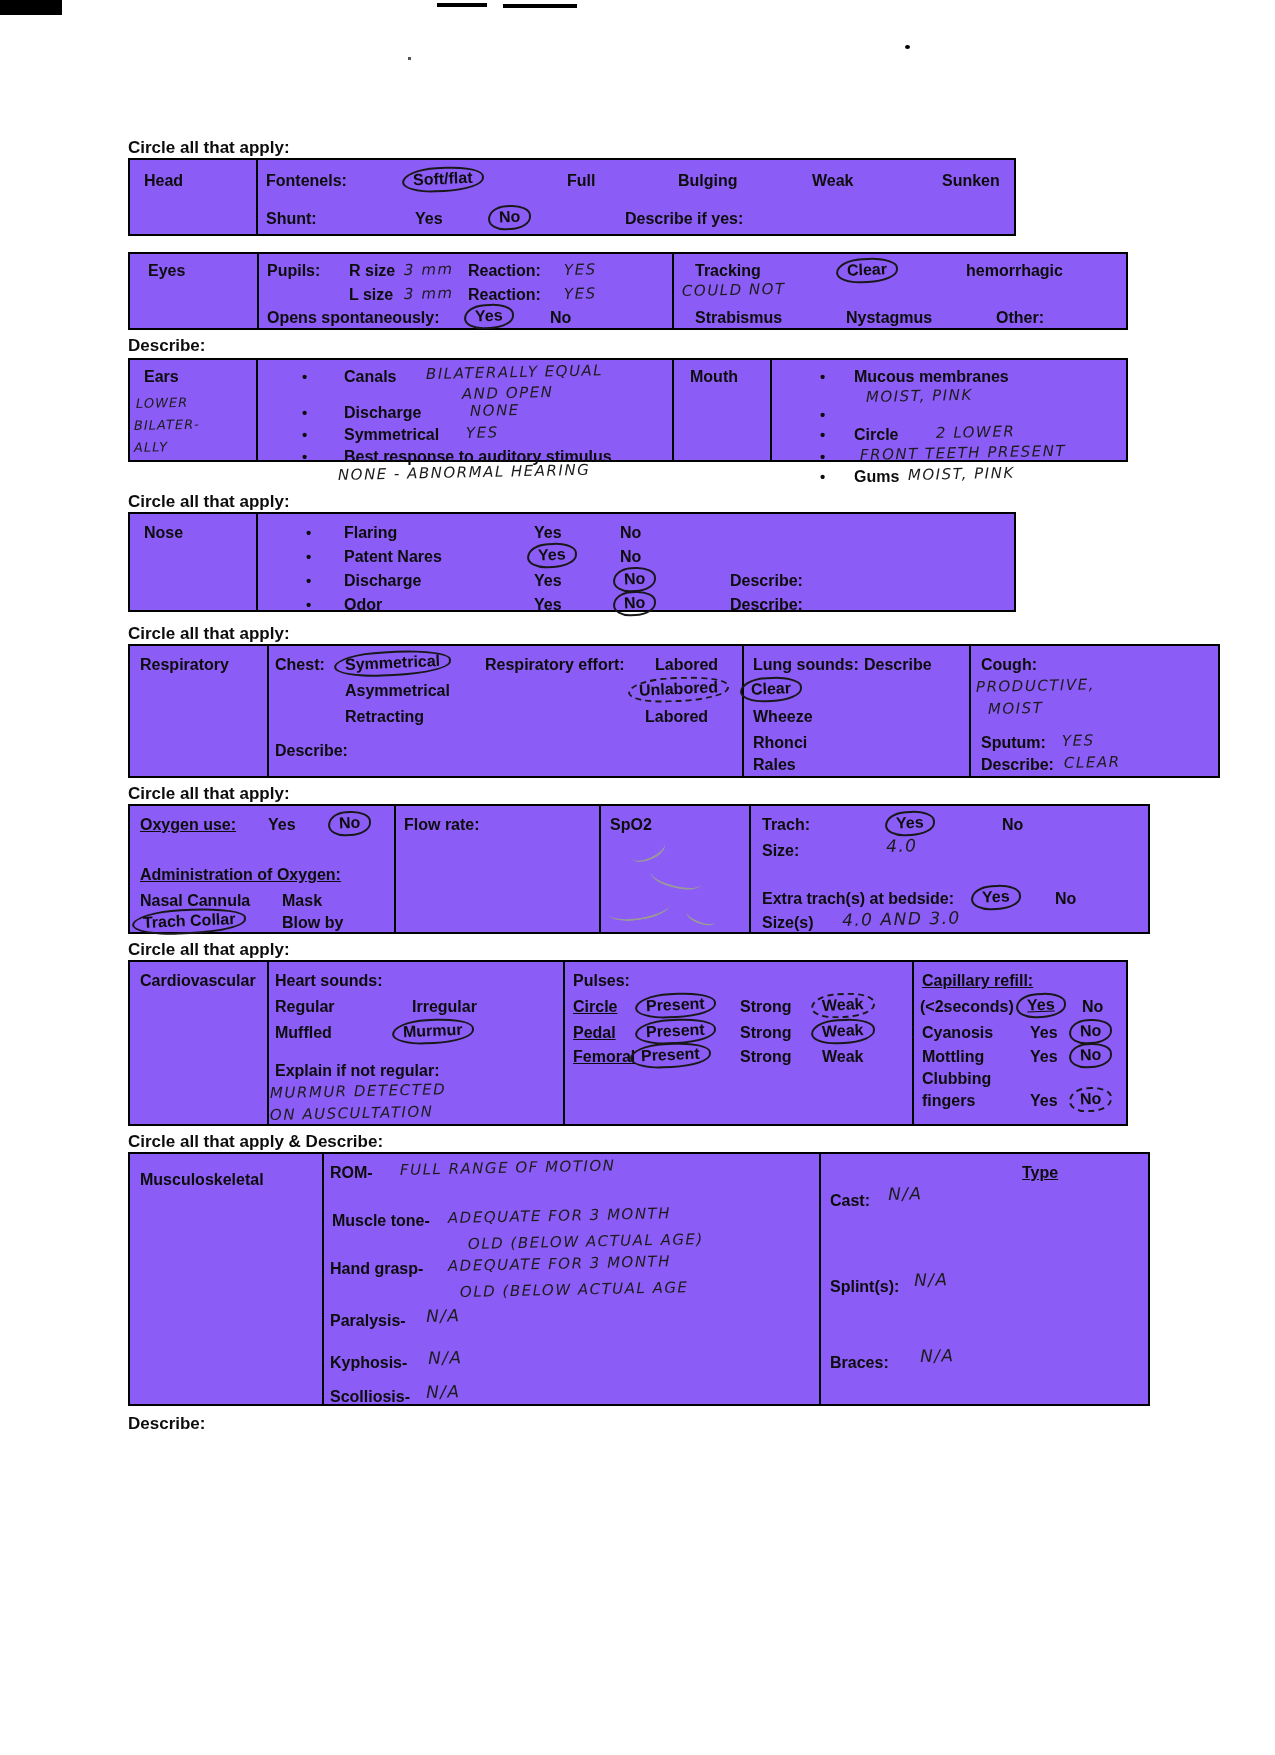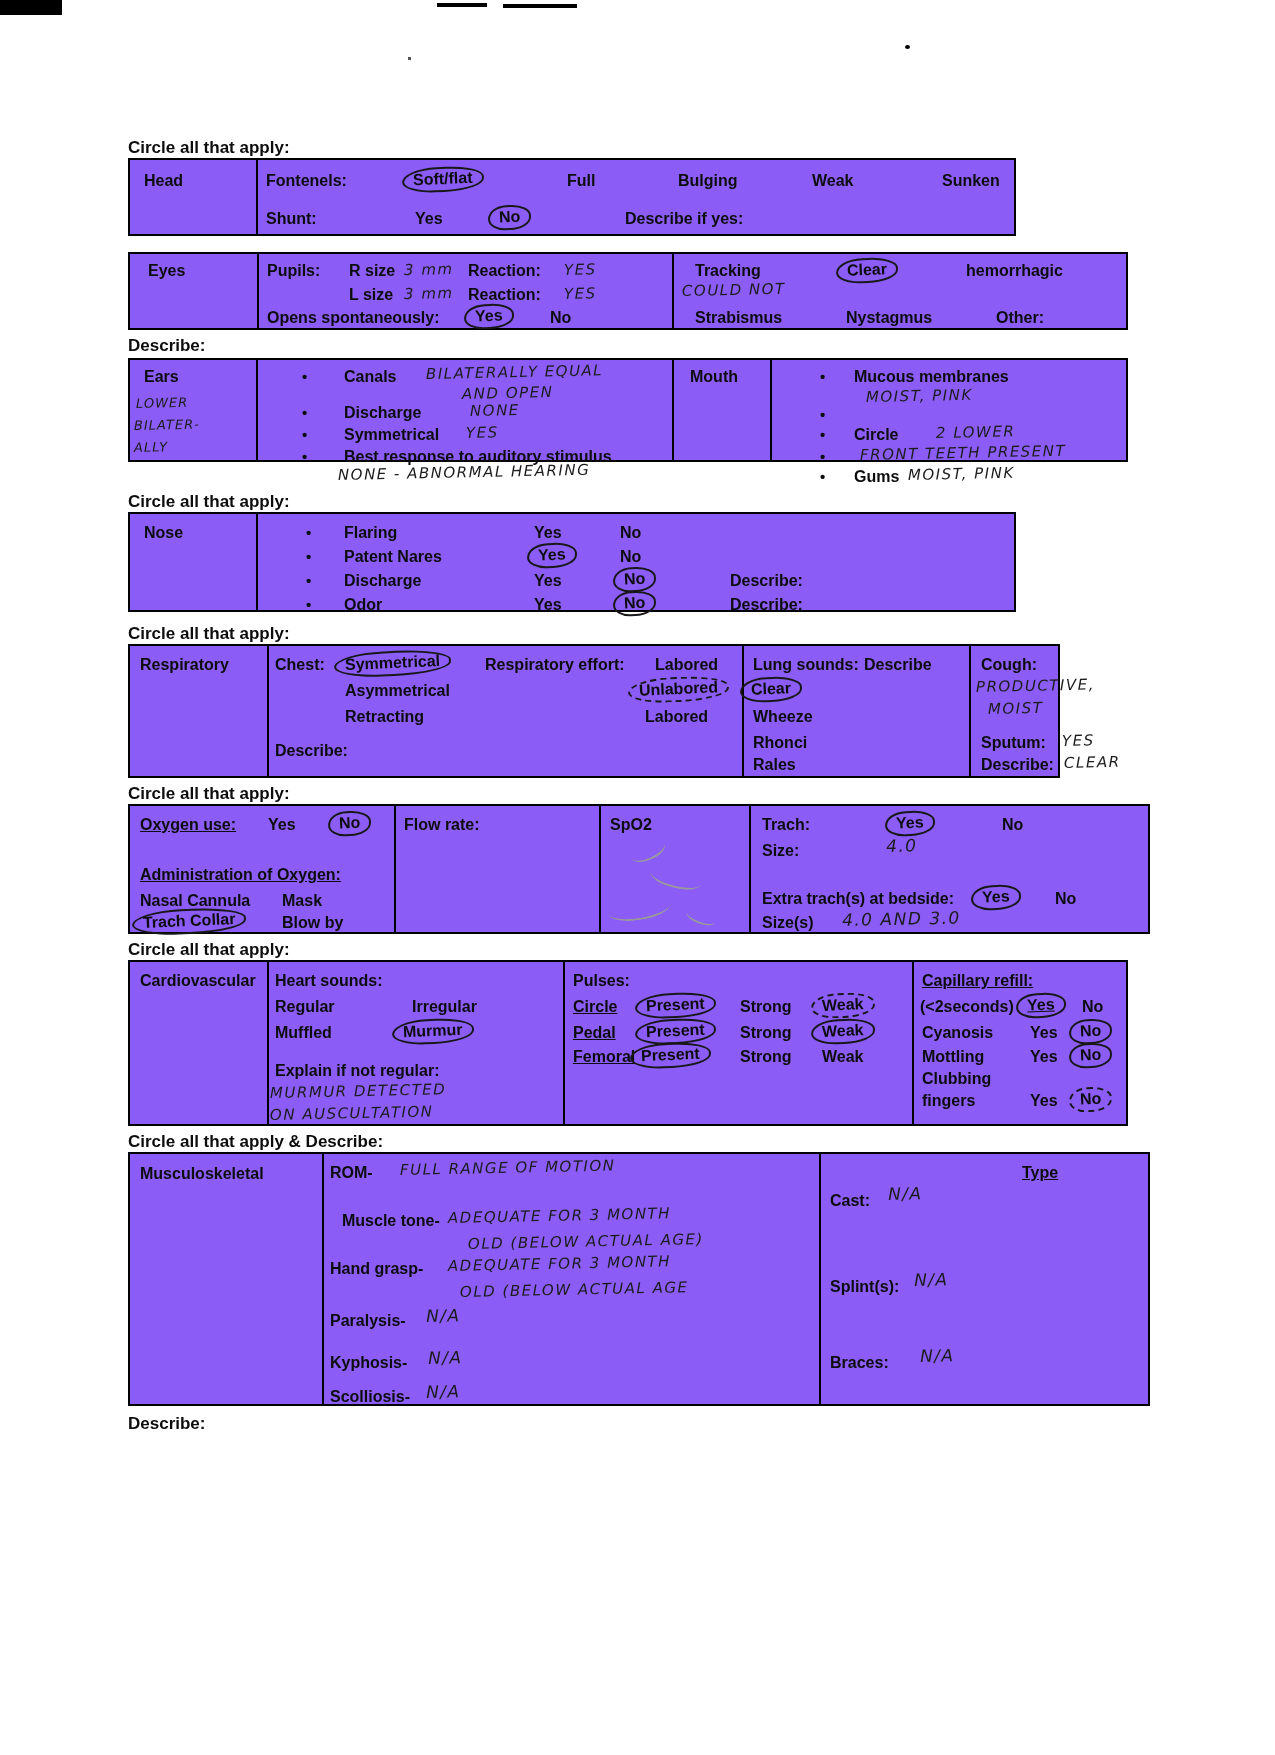--- a/index.html
+++ b/index.html
@@ -149,21 +149,21 @@
 
     <span class="abs p bullet" style="left:176px;top:82px">•</span>
     <span class="abs p" style="left:214px;top:82px">Odor</span>
     <span class="abs p" style="left:404px;top:82px">Yes</span>
     <span class="abs p circ" style="left:483px;top:77px">No</span>
     <span class="abs p" style="left:600px;top:82px">Describe:</span>
   </div>
 
   <div class="abs sec" style="left:128px;top:624px">Circle all that apply:</div>
 
-  <div class="tbl" style="left:128px;top:644px;width:932px;height:134px">
+  <div class="tbl" style="left:128px;top:644px;width:1092px;height:134px">
     <div class="v" style="left:137px"></div>
     <div class="v" style="left:612px"></div>
     <div class="v" style="left:839px"></div>
     <span class="abs b" style="left:10px;top:10px">Respiratory</span>
 
     <span class="abs b" style="left:145px;top:10px">Chest:</span>
     <span class="abs p circ" style="left:204px;top:5px">Symmetrical</span>
     <span class="abs p" style="left:215px;top:36px">Asymmetrical</span>
     <span class="abs p" style="left:215px;top:62px">Retracting</span>
     <span class="abs p" style="left:145px;top:96px">Describe:</span>
@@ -270,25 +270,25 @@
     <span class="abs p" style="left:792px;top:130px">fingers</span>
     <span class="abs p" style="left:900px;top:130px">Yes</span>
     <span class="abs p circ dcirc" style="left:939px;top:125px">No</span>
   </div>
 
   <div class="abs sec" style="left:128px;top:1132px">Circle all that apply &amp; Describe:</div>
 
   <div class="tbl" style="left:128px;top:1152px;width:1022px;height:254px">
     <div class="v" style="left:192px"></div>
     <div class="v" style="left:689px"></div>
-    <span class="abs b" style="left:10px;top:11px">Musculoskeletal</span>
+    <span class="abs b" style="left:10px;top:17px">Musculoskeletal</span>
 
     <span class="abs p" style="left:200px;top:10px">ROM-</span>
     <span class="abs hw" style="left:270px;top:7px">FULL RANGE OF MOTION</span>
-    <span class="abs p" style="left:212px;top:58px">Muscle tone-</span>
+    <span class="abs p" style="left:202px;top:58px">Muscle tone-</span>
     <span class="abs hw" style="left:318px;top:55px">ADEQUATE FOR 3 MONTH</span>
     <span class="abs hw" style="left:338px;top:81px">OLD (BELOW ACTUAL AGE)</span>
     <span class="abs p" style="left:200px;top:106px">Hand grasp-</span>
     <span class="abs hw" style="left:318px;top:103px">ADEQUATE FOR 3 MONTH</span>
     <span class="abs hw" style="left:330px;top:129px">OLD (BELOW ACTUAL AGE</span>
     <span class="abs p" style="left:200px;top:158px">Paralysis-</span>
     <span class="abs hw hw-lg" style="left:296px;top:152px">N/A</span>
     <span class="abs p" style="left:200px;top:200px">Kyphosis-</span>
     <span class="abs hw hw-lg" style="left:298px;top:194px">N/A</span>
     <span class="abs p" style="left:200px;top:234px">Scolliosis-</span>

